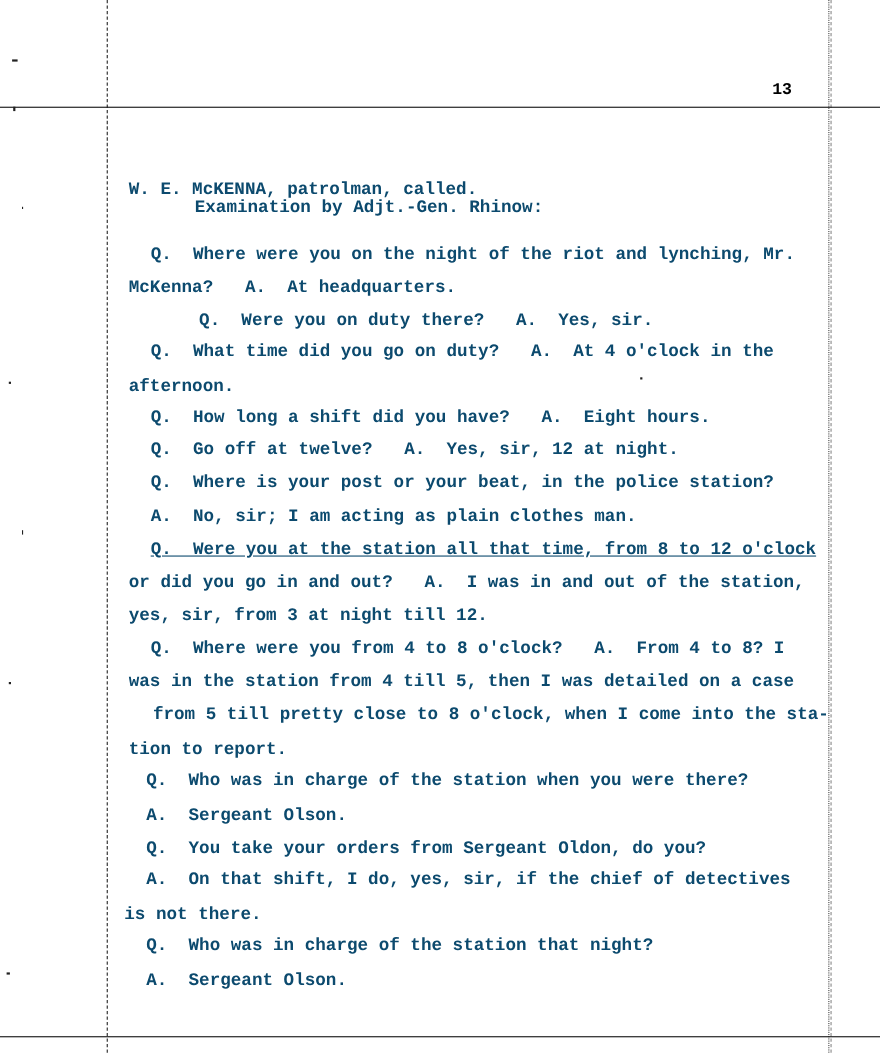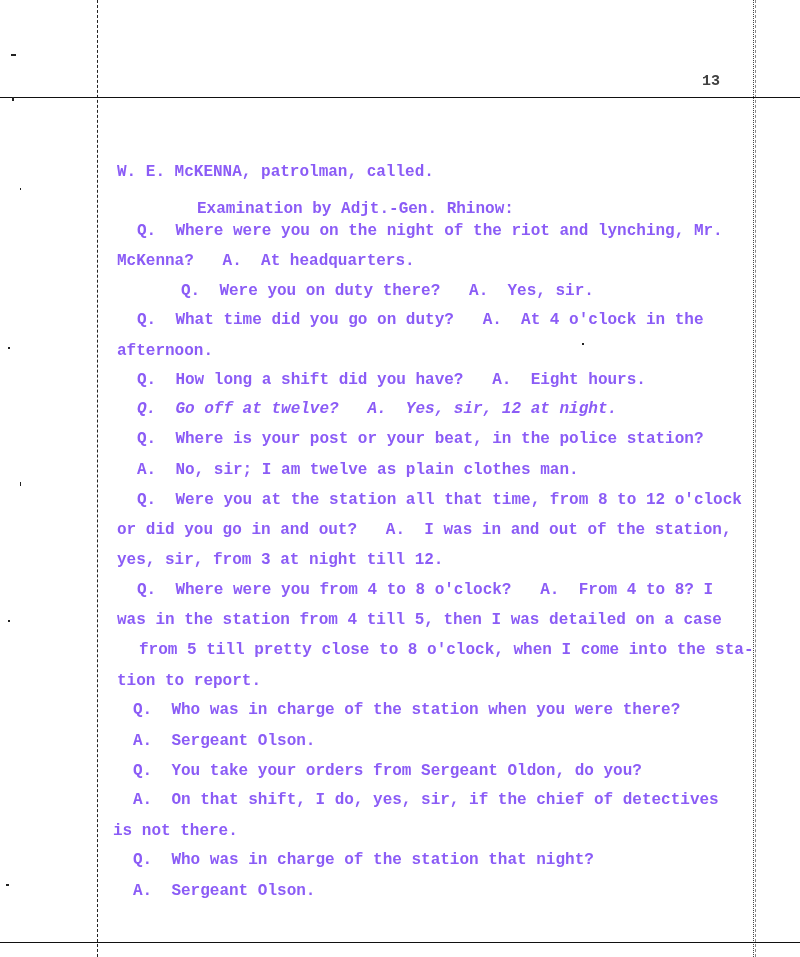--- a/index.html
+++ b/index.html
@@ -7,26 +7,26 @@
   .vline { position: absolute; top: 0; width: 0; height: 957px; }
   .vline.left { left: 97px; border-left: 1px dashed #222; }
   .vline.right { left: 753px; border-left: 1px dotted #444; }
   .vline.right2 { left: 755px; border-left: 1px dashed #888; }
   .hline { position: absolute; left: 0; width: 800px; height: 0; border-top: 1px solid #111; }
   .hline.top { top: 97px; }
   .hline.bottom { top: 942px; }
   .speck { position: absolute; background: #222; }
   .page-num {
     position: absolute; left: 702px; top: 73px;
-    font-family: "Liberation Mono", monospace; font-weight: bold; font-size: 15px; color: #404040;
+    font-family: "Liberation Mono", monospace; font-weight: bold; font-size: 15px; color: #000000;
   }
   .doc-line {
     position: absolute; white-space: pre;
     font-family: "Liberation Mono", monospace; font-weight: bold;
-    font-size: 16px; color: #8b5cf6; letter-spacing: 0px;
+    font-size: 16px; color: #0c4a6e; letter-spacing: 0px;
   }
 </style>
 </head>
 <body>
 
 <div>
   <div class="vline left"></div>
   <div class="vline right"></div>
   <div class="vline right2"></div>
   <div class="hline top"></div>
@@ -38,31 +38,31 @@
   <div class="speck" style="left:8px;top:347px;width:2px;height:2px;"></div>
   <div class="speck" style="left:20px;top:482px;width:1px;height:4px;"></div>
   <div class="speck" style="left:8px;top:620px;width:2px;height:2px;"></div>
   <div class="speck" style="left:6px;top:884px;width:3px;height:2px;"></div>
   <div class="speck" style="left:582px;top:343px;width:2px;height:2px;"></div>
 
   <div class="page-num">13</div>
 
   <div id="transcript">
       <div class="doc-line" style="left: 117px; top: 163px;">W. E. McKENNA, patrolman, called.</div>
-      <div class="doc-line" style="left: 177px; top: 200px; margin-left: 20px;">Examination by Adjt.-Gen. Rhinow:</div>
+      <div class="doc-line" style="left: 177px; top: 180px;">Examination by Adjt.-Gen. Rhinow:</div>
       <div class="doc-line" style="left: 137px; top: 222px;">Q.  Where were you on the night of the riot and lynching, Mr.</div>
       <div class="doc-line" style="left: 117px; top: 252px;">McKenna?   A.  At headquarters.</div>
       <div class="doc-line" style="left: 137px; top: 282px; margin-left: 44px;">Q.  Were you on duty there?   A.  Yes, sir.</div>
       <div class="doc-line" style="left: 137px; top: 311px;">Q.  What time did you go on duty?   A.  At 4 o'clock in the</div>
       <div class="doc-line" style="left: 117px; top: 342px;">afternoon.</div>
       <div class="doc-line" style="left: 137px; top: 371px;">Q.  How long a shift did you have?   A.  Eight hours.</div>
-      <div class="doc-line" style="left: 137px; top: 400px; font-style: italic;">Q.  Go off at twelve?   A.  Yes, sir, 12 at night.</div>
+      <div class="doc-line" style="left: 137px; top: 400px;">Q.  Go off at twelve?   A.  Yes, sir, 12 at night.</div>
       <div class="doc-line" style="left: 137px; top: 430px;">Q.  Where is your post or your beat, in the police station?</div>
-      <div class="doc-line" style="left: 137px; top: 461px;">A.  No, sir; I am twelve as plain clothes man.</div>
-      <div class="doc-line" style="left: 137px; top: 491px;">Q.  Were you at the station all that time, from 8 to 12 o'clock</div>
+      <div class="doc-line" style="left: 137px; top: 461px;">A.  No, sir; I am acting as plain clothes man.</div>
+      <div class="doc-line" style="left: 137px; top: 491px; text-decoration: underline;">Q.  Were you at the station all that time, from 8 to 12 o'clock</div>
       <div class="doc-line" style="left: 117px; top: 521px;">or did you go in and out?   A.  I was in and out of the station,</div>
       <div class="doc-line" style="left: 117px; top: 551px;">yes, sir, from 3 at night till 12.</div>
       <div class="doc-line" style="left: 137px; top: 581px;">Q.  Where were you from 4 to 8 o'clock?   A.  From 4 to 8? I</div>
       <div class="doc-line" style="left: 117px; top: 611px;">was in the station from 4 till 5, then I was detailed on a case</div>
       <div class="doc-line" style="left: 117px; top: 641px; margin-left: 22px;">from 5 till pretty close to 8 o'clock, when I come into the sta-</div>
       <div class="doc-line" style="left: 117px; top: 672px;">tion to report.</div>
       <div class="doc-line" style="left: 133px; top: 701px;">Q.  Who was in charge of the station when you were there?</div>
       <div class="doc-line" style="left: 133px; top: 732px;">A.  Sergeant Olson.</div>
       <div class="doc-line" style="left: 133px; top: 762px;">Q.  You take your orders from Sergeant Oldon, do you?</div>
       <div class="doc-line" style="left: 133px; top: 791px;">A.  On that shift, I do, yes, sir, if the chief of detectives</div>

